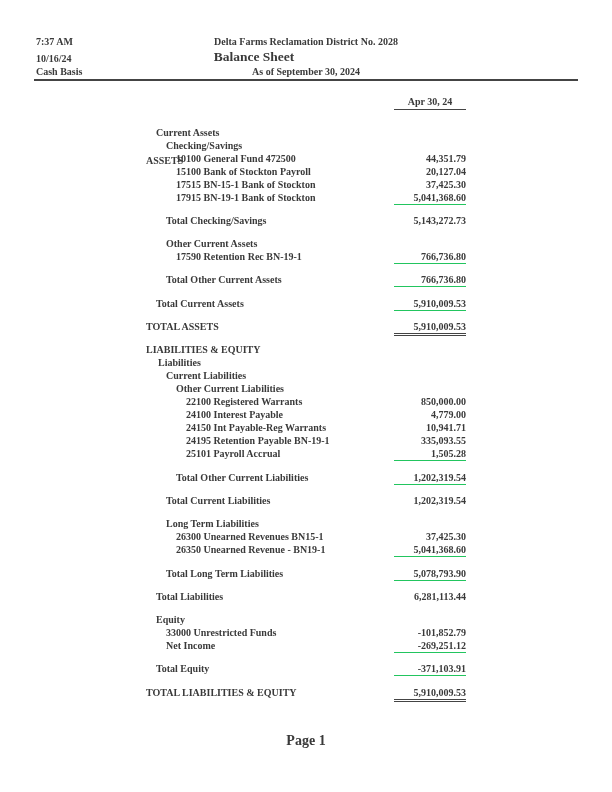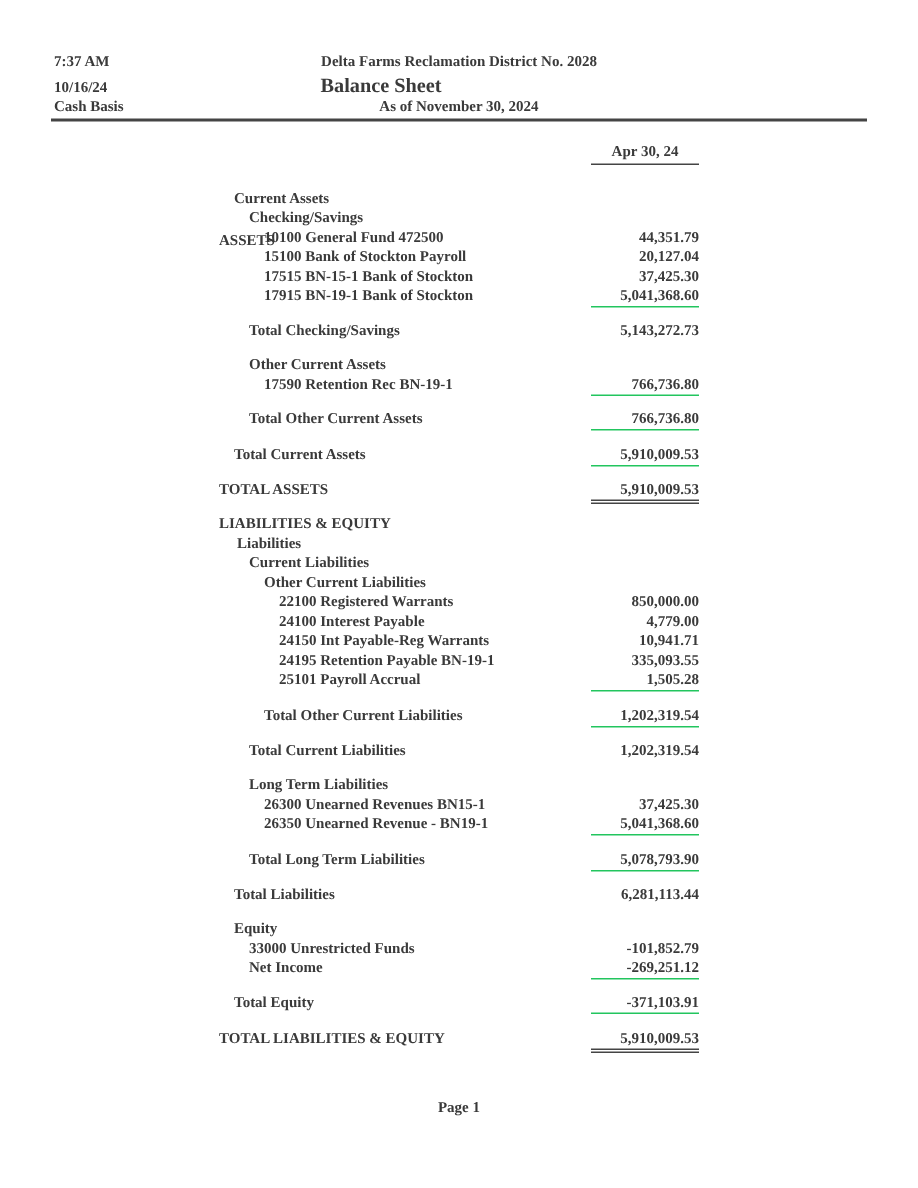--- a/index.html
+++ b/index.html
@@ -14,31 +14,31 @@
   #h-asof { left:0; width:612px; text-align:center; top:66px; font-size:10px; }
   .topline { position:absolute; left:34px; width:544px; top:79px; height:2px; background:#444; }
   .colhdr { position:absolute; left:394px; width:72px; top:96px; text-align:center;
             font-weight:bold; font-size:10px; border-bottom:1px solid #444; padding-bottom:2px; }
   .row { position:absolute; left:146px; width:320px; height:12px; font-size:10px; font-weight:bold; line-height:12px; }
   .row .lbl { position:absolute; top:0; white-space:nowrap; }
   .row .amt { position:absolute; right:0; top:0; width:72px; text-align:right; font-weight:bold; }
   .row .amt.b { font-weight:bold; }
   .ul1 { border-bottom:1px solid #22c55e; }
   .ul2 { border-bottom:3px double #444; }
-  .footer { position:absolute; left:0; width:612px; text-align:center; top:733px; font-size:10px; font-weight:bold; }
+  .footer { position:absolute; left:0; width:612px; text-align:center; top:733px; font-size:14px; font-weight:bold; }
 </style>
 </head>
 <body>
 
 <div id="h-time" class="hdr">7:37 AM</div>
 <div id="h-date" class="hdr">10/16/24</div>
 <div id="h-basis" class="hdr">Cash Basis</div>
 <div id="h-company" class="hdr">Delta Farms Reclamation District No. 2028</div>
 <div id="h-title" class="hdr">Balance Sheet</div>
-<div id="h-asof" class="hdr">As of November 30, 2024</div>
+<div id="h-asof" class="hdr">As of September 30, 2024</div>
 <div class="topline"></div>
 
 <div class="colhdr">Apr 30, 24</div>
 
 <div id="rows">
     <div class="row" style="top: 115px;">
       <span class="lbl" style="left: 0px; margin-top: 40px;">ASSETS</span>
       <span class="amt" style="border-bottom: none;"></span>
     </div>
     <div class="row" style="top: 127px;">

